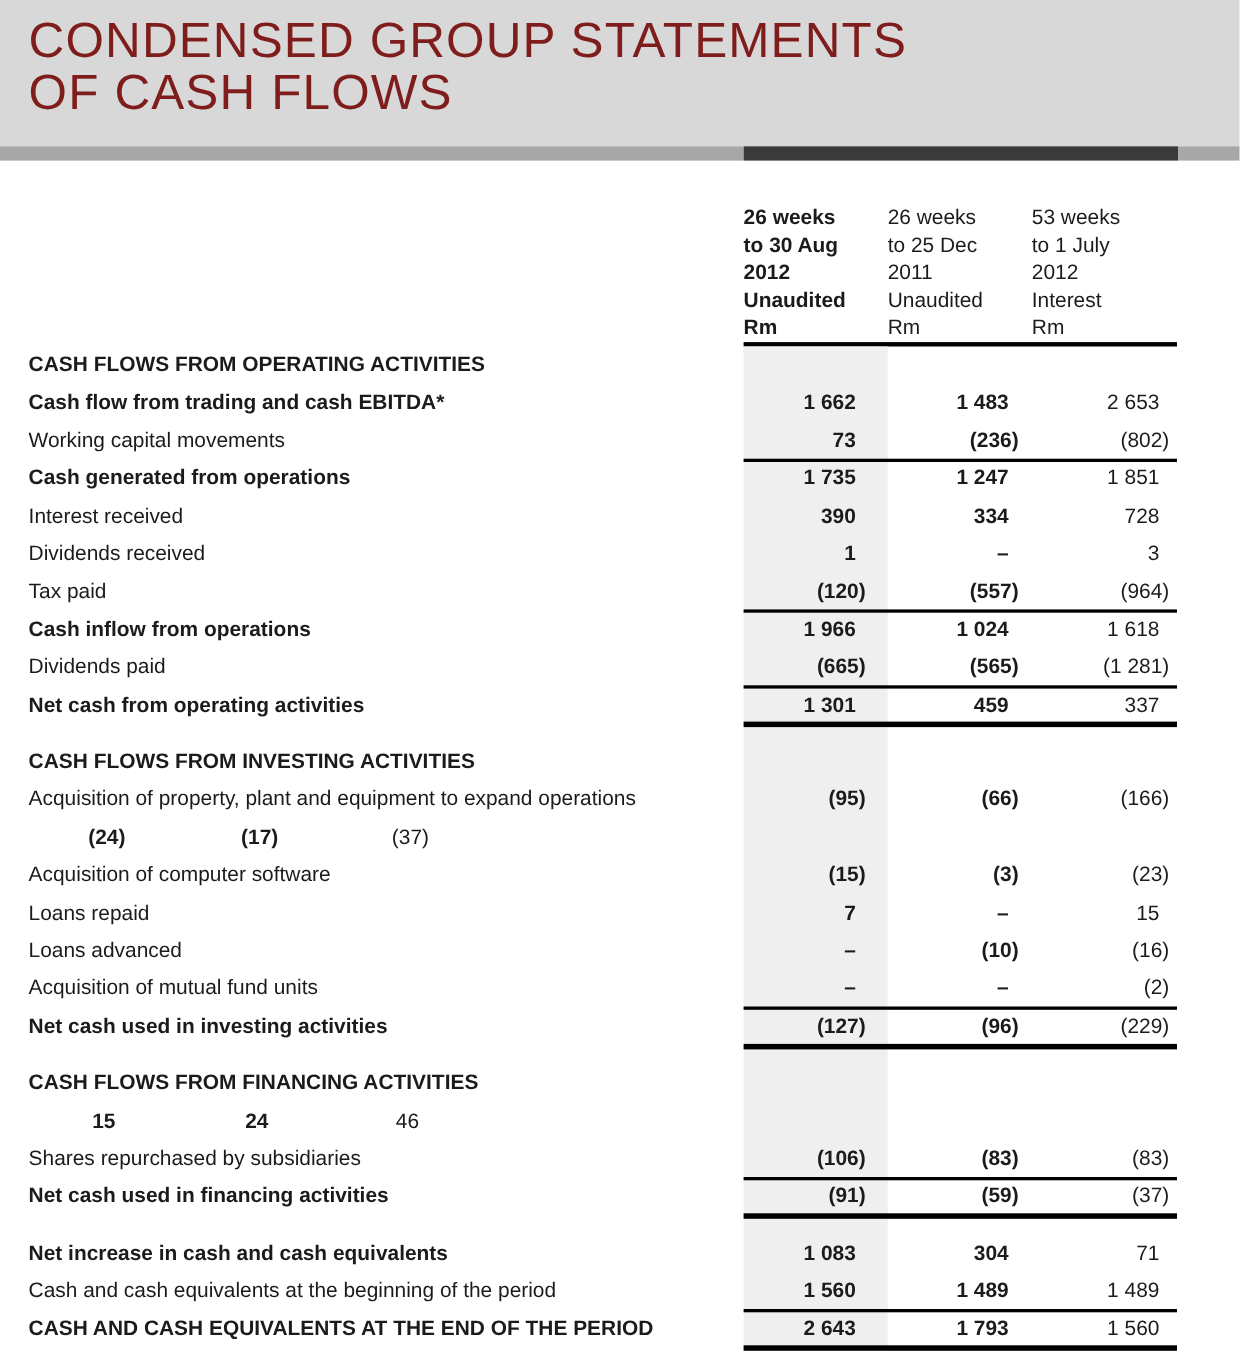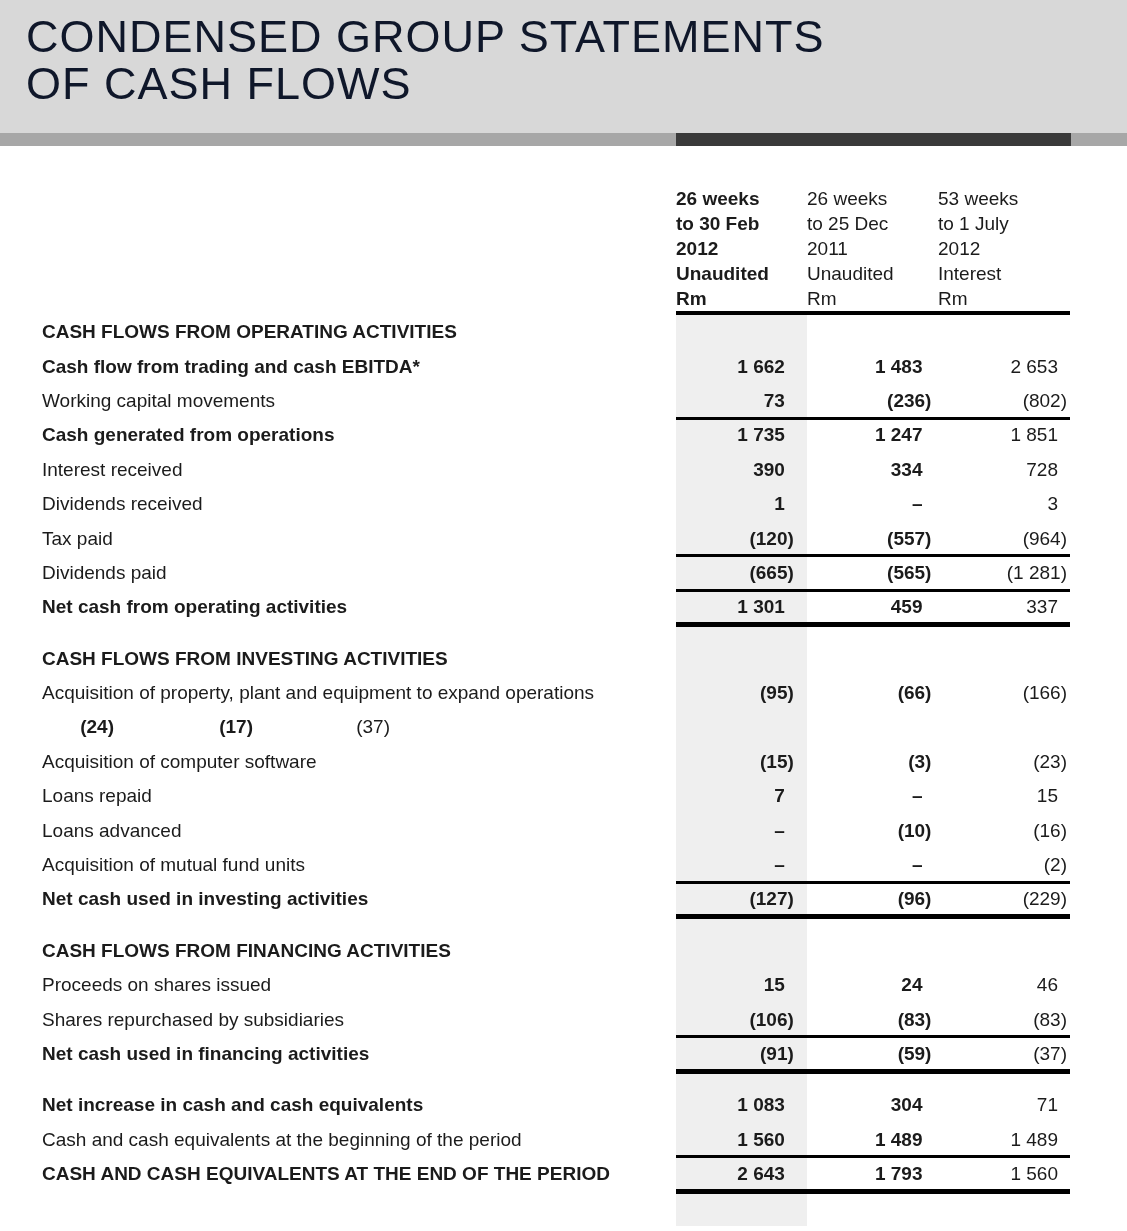--- a/index.html
+++ b/index.html
@@ -14,21 +14,21 @@
   .page-header {
     position: absolute; top: 0; left: 0;
     width: 1127px; height: 133px;
     background: #d8d8d8;
   }
   .page-title {
     position: absolute; top: 13px; left: 26px;
     font-size: 45px; line-height: 47px;
     letter-spacing: 1px;
     font-weight: 400;
-    color: #0f172a;
+    color: #7f1d1d;
   }
   .accent-bar { position: absolute; top: 133px; left: 0; width: 1127px; height: 13px; }
   .accent-seg { position: absolute; top: 0; height: 13px; }
   .seg-left  { left: 0;    width: 676px; background: #a7a7a7; }
   .seg-dark  { left: 676px; width: 395px; background: #3a3a3a; }
   .seg-right { left: 1071px; width: 56px; background: #a7a7a7; }
 
   .col-heads {
     position: absolute; top: 186px; left: 0; width: 1070px;
     display: flex;
@@ -60,21 +60,20 @@
     height: 34.4px;
     display: flex;
     align-items: center;
     font-size: 19px;
   }
   .row.gap { height: 17px; }
   .row .label {
     width: 673px;
     padding-left: 26px;
     white-space: nowrap;
-    margin-left: 16px;
   }
   .row.bold .label, .row.section .label { font-weight: bold; }
   .num {
     width: 131px; text-align: right;
     white-space: nowrap;
   }
   .num.c0 { font-weight: bold; padding-right: 26px; }
   .num.c1 { padding-right: 18px; font-weight: bold; }
   .num.c2 { padding-right: 12px; text-align: right; }
   .neg { margin-right: -9px; }
@@ -98,21 +97,21 @@
 <div class="accent-bar">
   <div class="accent-seg seg-left"></div>
   <div class="accent-seg seg-dark"></div>
   <div class="accent-seg seg-right"></div>
 </div>
 
 <div class="col-heads" id="col-heads">
   <div class="spacer"></div>
 <div class="colhead c0">
       <div>26 weeks</div>
-      <div>to 30 Feb</div>
+      <div>to 30 Aug</div>
       <div>2012</div>
       <div>Unaudited</div>
       <div>Rm</div>
     </div>
     <div class="colhead c1">
       <div>26 weeks</div>
       <div>to 25 Dec</div>
       <div>2011</div>
       <div>Unaudited</div>
       <div>Rm</div>
@@ -167,20 +166,26 @@
       <div class="num c1">–</div>
       <div class="num c2">3</div>
     </div>
     <div class="row normal">
       <div class="label">Tax paid</div>
       <div class="num c0"><span class="neg">(120)</span></div>
       <div class="num c1"><span class="neg">(557)</span></div>
       <div class="num c2"><span class="neg">(964)</span></div>
       <div class="rule thin"></div>
     </div>
+    <div class="row bold">
+      <div class="label">Cash inflow from operations</div>
+      <div class="num c0">1 966</div>
+      <div class="num c1">1 024</div>
+      <div class="num c2">1 618</div>
+    </div>
     <div class="row normal">
       <div class="label">Dividends paid</div>
       <div class="num c0"><span class="neg">(665)</span></div>
       <div class="num c1"><span class="neg">(565)</span></div>
       <div class="num c2"><span class="neg">(1 281)</span></div>
       <div class="rule thin"></div>
     </div>
     <div class="row bold">
       <div class="label">Net cash from operating activities</div>
       <div class="num c0">1 301</div>
@@ -239,21 +244,20 @@
       <div class="rule thick"></div>
     </div>
     <div class="row gap"></div>
     <div class="row section">
       <div class="label">CASH FLOWS FROM FINANCING ACTIVITIES</div>
       <div class="num c0"></div>
       <div class="num c1"></div>
       <div class="num c2"></div>
     </div>
     <div class="row normal">
-      <div class="label">Proceeds on shares issued</div>
       <div class="num c0">15</div>
       <div class="num c1">24</div>
       <div class="num c2">46</div>
     </div>
     <div class="row normal">
       <div class="label">Shares repurchased by subsidiaries</div>
       <div class="num c0"><span class="neg">(106)</span></div>
       <div class="num c1"><span class="neg">(83)</span></div>
       <div class="num c2"><span class="neg">(83)</span></div>
       <div class="rule thin"></div>

